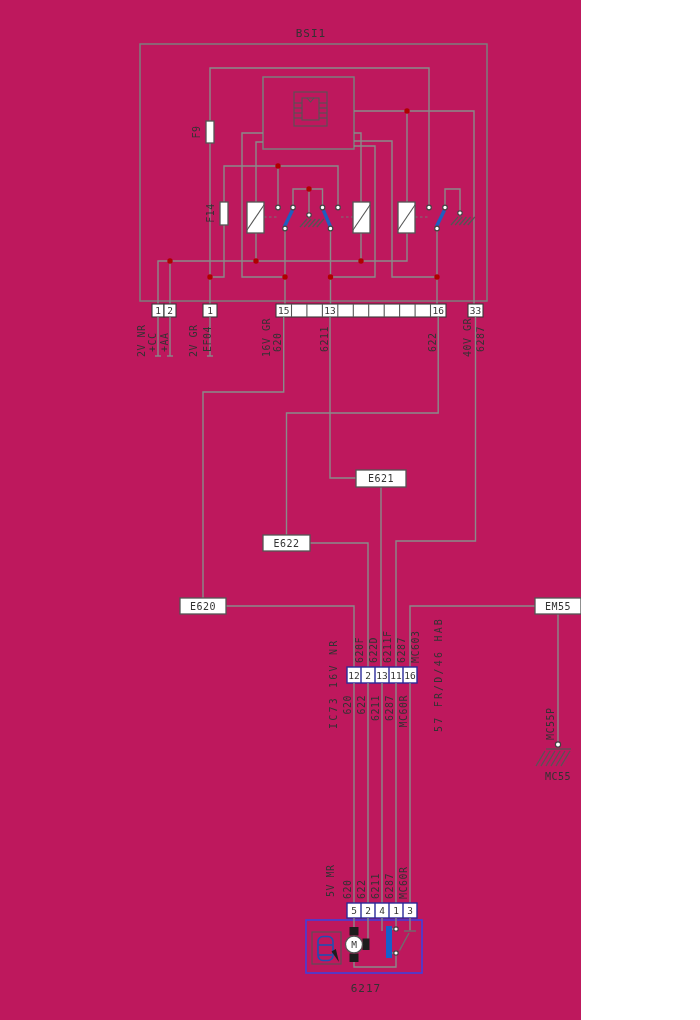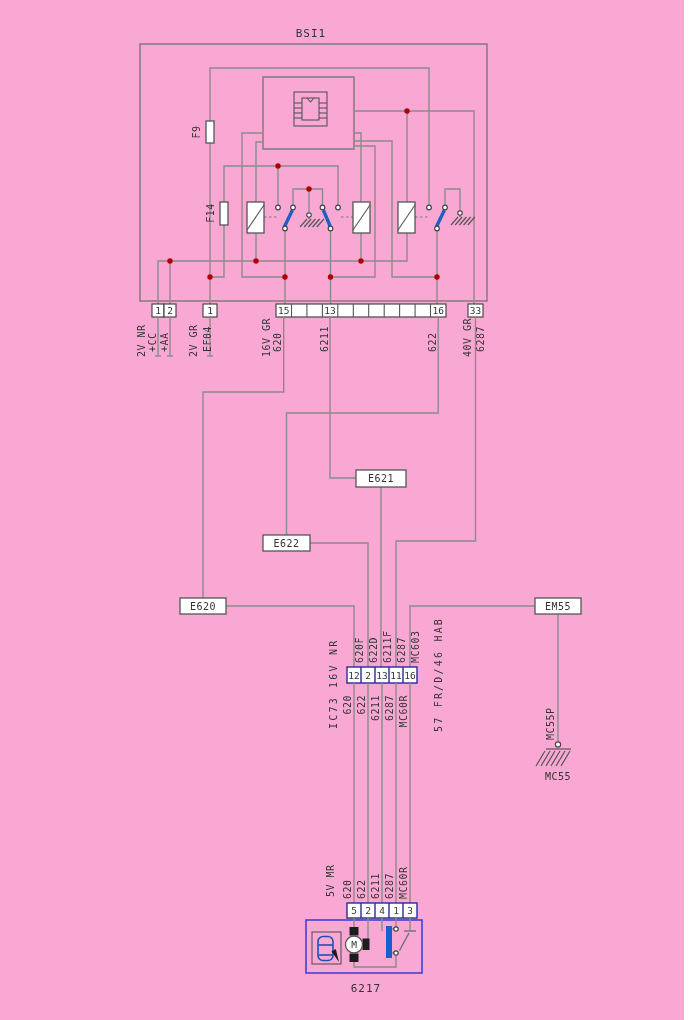--- a/index.html
+++ b/index.html
@@ -1,16 +1,16 @@
 <!DOCTYPE html>
 <html><head>
 <meta charset="utf-8">
 <style>
   html,body{margin:0;padding:0;background:#ffffff;}
-  .stage{width:684px;height:1020px;position:relative;background:#f9a8d4;overflow:hidden;}
+  .stage{width:581px;height:1020px;position:relative;background:#be185d;overflow:hidden;}
   svg text{font-family:"DejaVu Sans Mono","Liberation Mono",monospace;fill:#333333;}
   .t10{font-size:10px;letter-spacing:0.5px;}
   .t95{font-size:9.5px;}
   .t11{font-size:11px;letter-spacing:1px;}
   .ls2{font-size:10px;letter-spacing:2.2px;}
   .mid{text-anchor:middle;}
   .end{text-anchor:end;}
   .w{stroke:#8a8a8a;stroke-width:1.4;fill:none;}
   .wd{stroke:#6e6e6e;stroke-width:1.4;fill:none;}
   .box{stroke:#7d7d7d;stroke-width:1.5;fill:none;}

